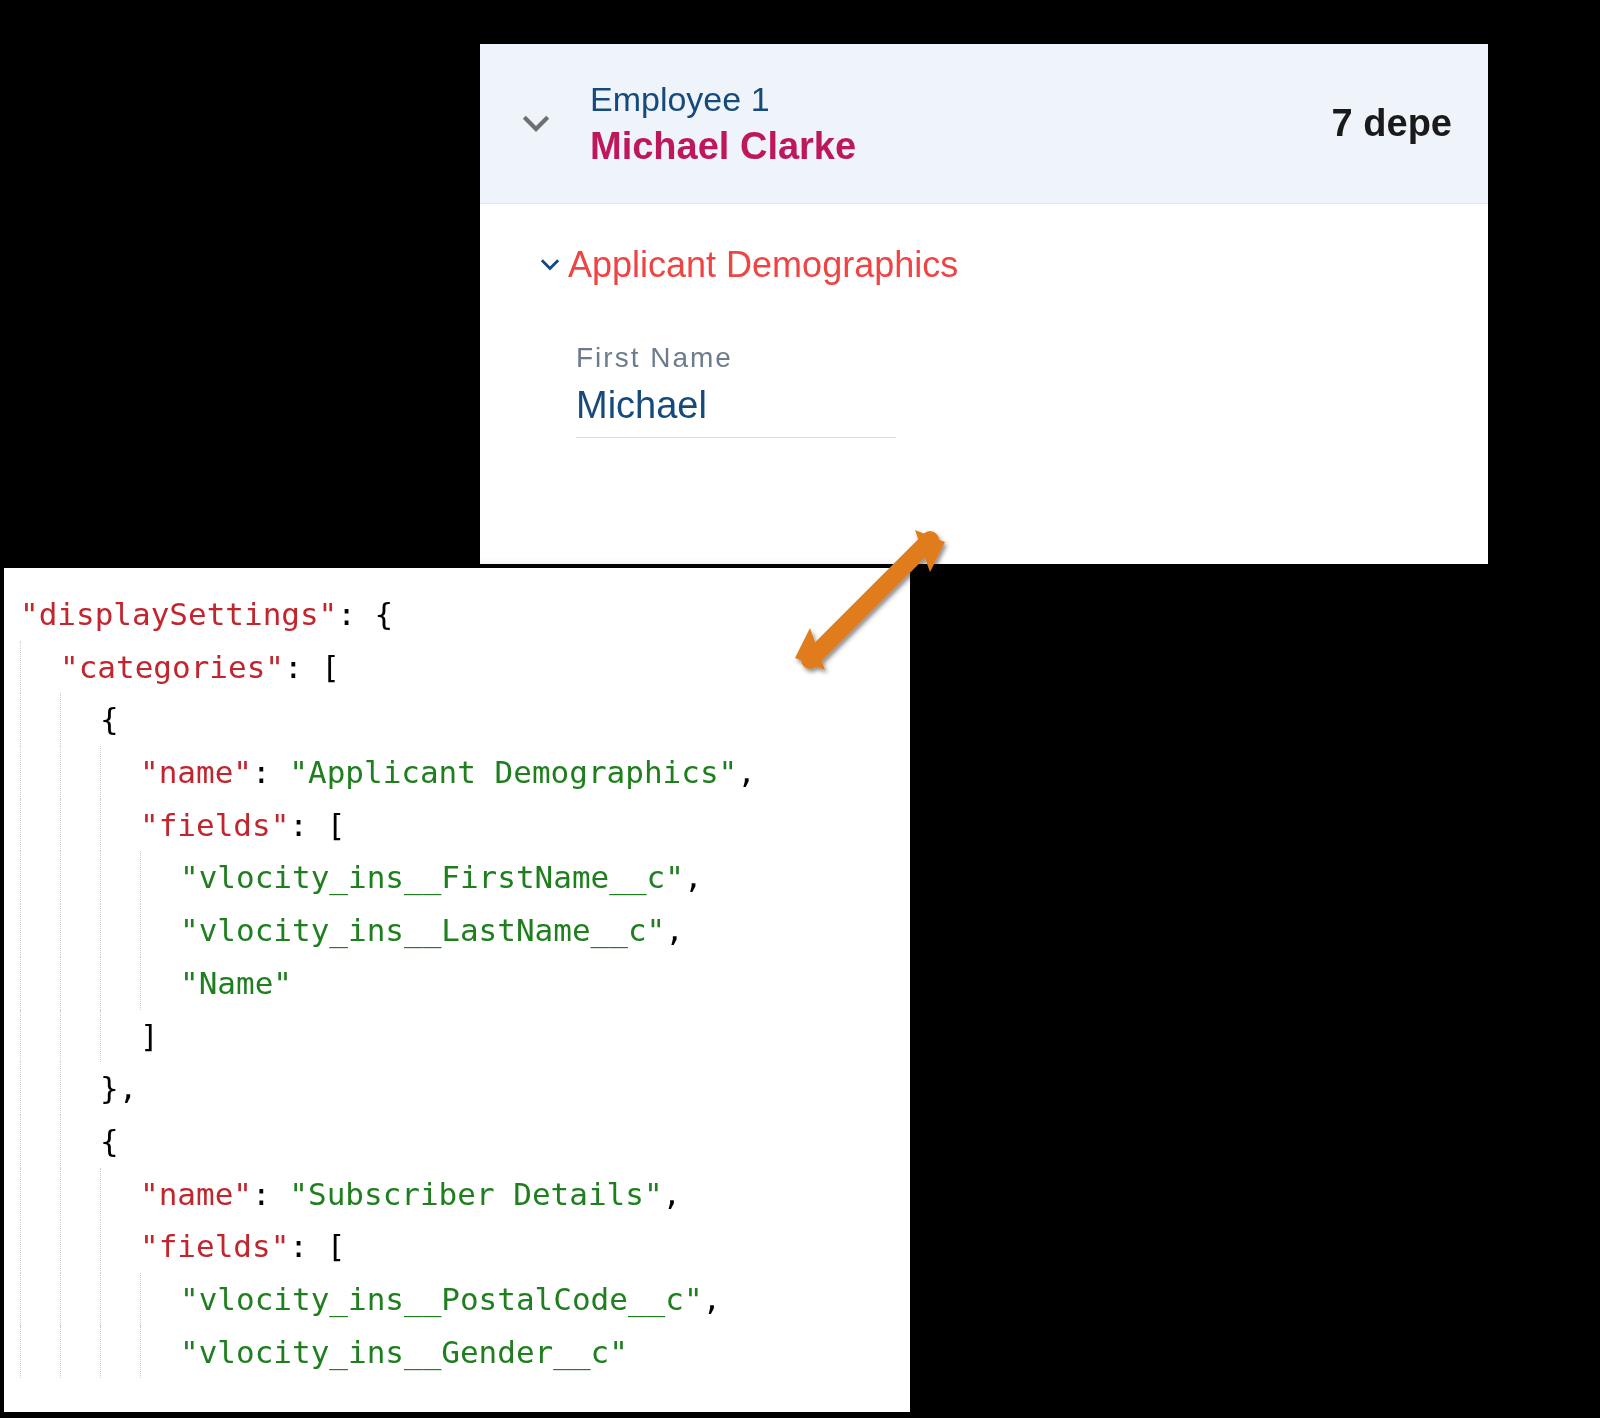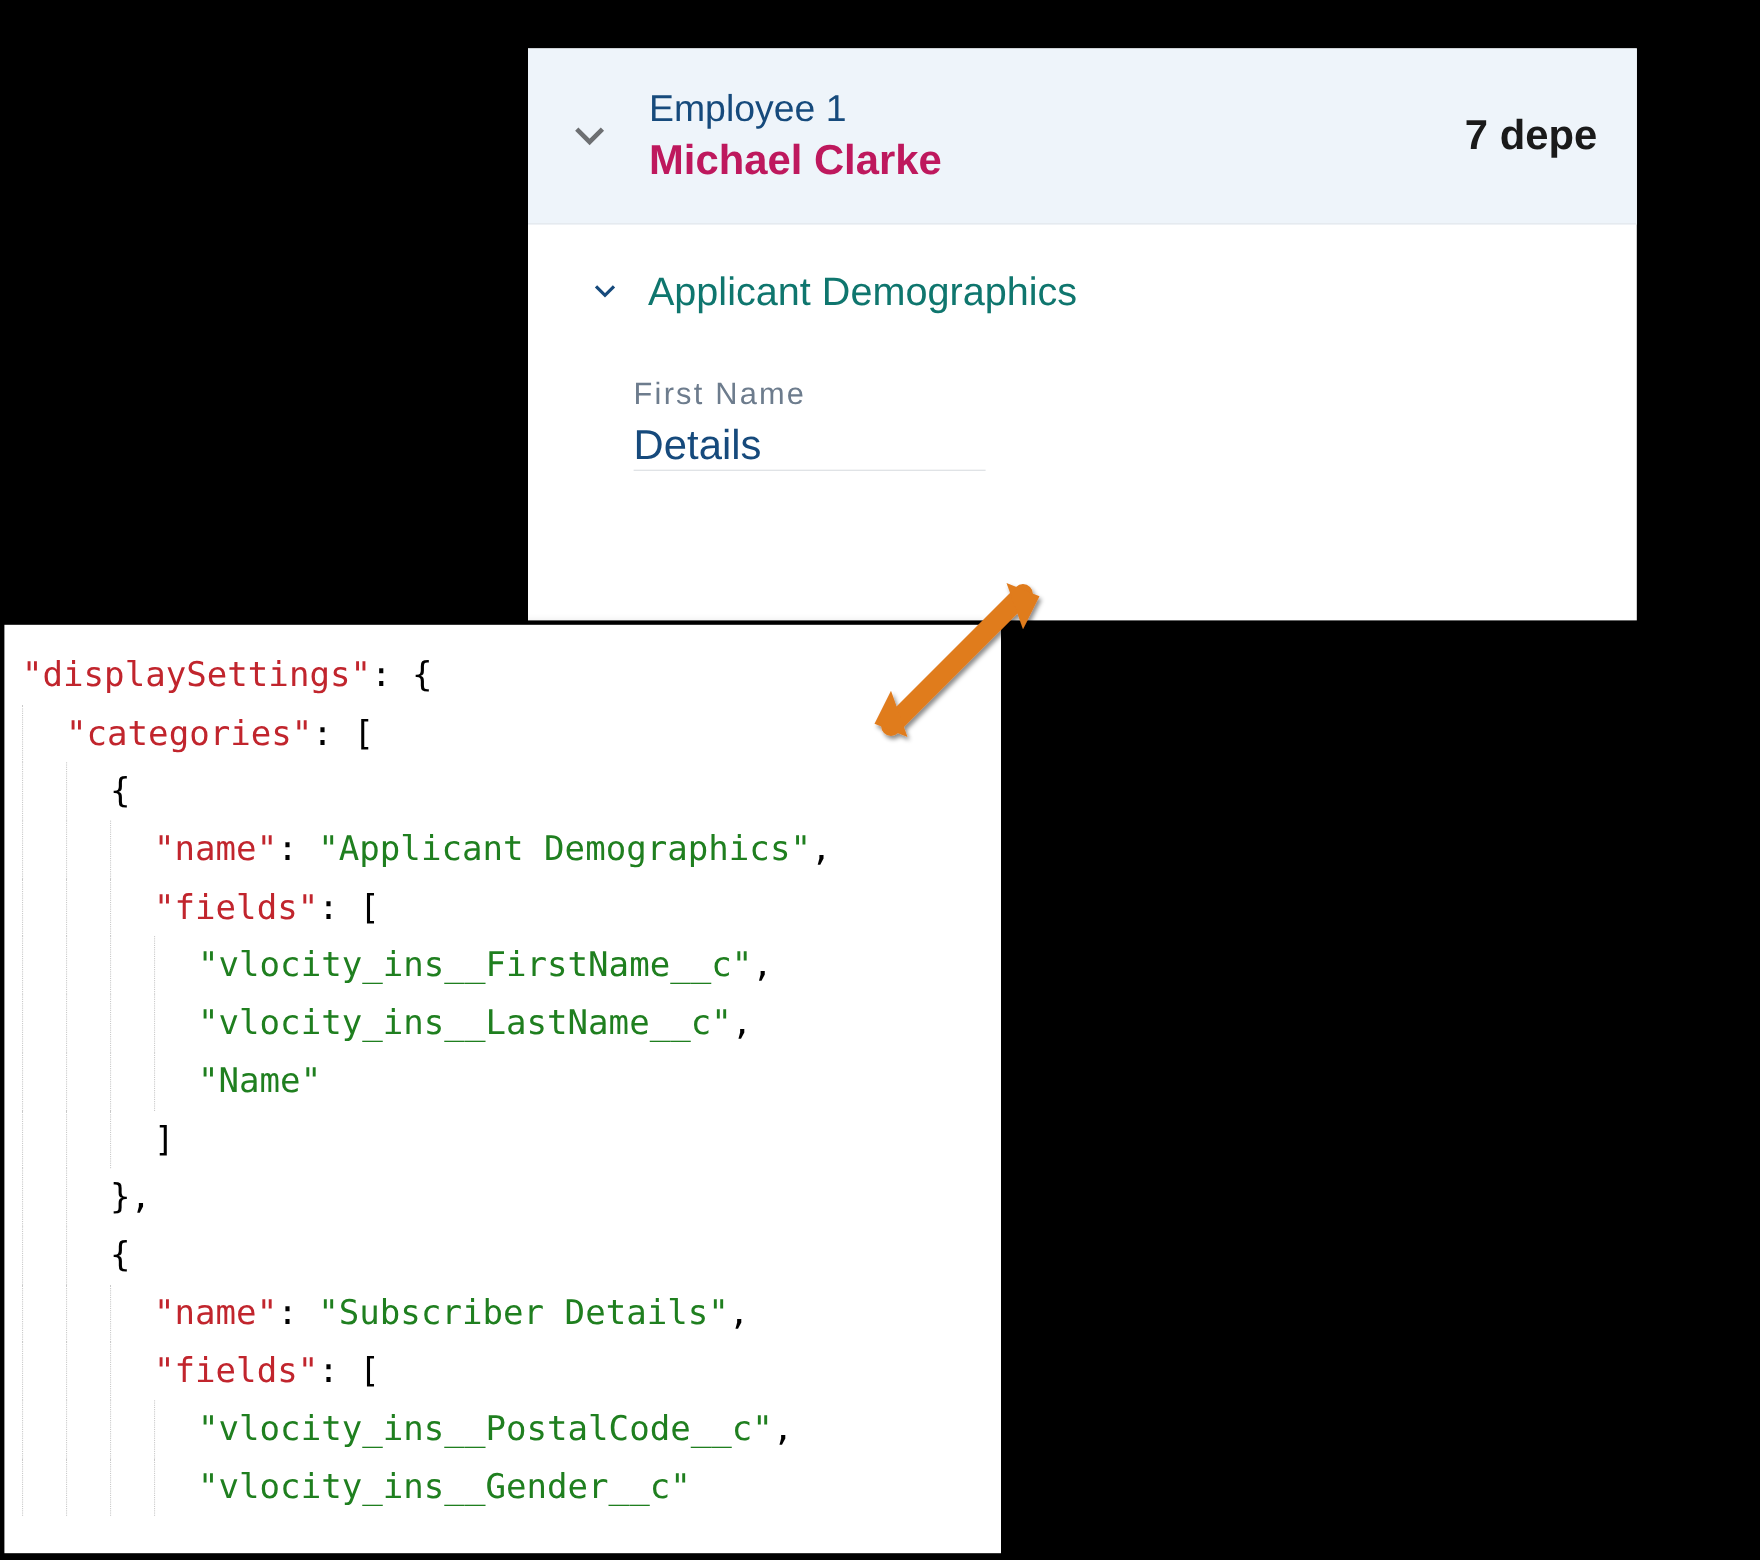--- a/index.html
+++ b/index.html
@@ -51,39 +51,39 @@
     font-weight: 700;
     white-space: nowrap;
   }
 
   .section {
     padding: 40px 56px 0 56px;
   }
   .sec-header {
     display: flex;
     align-items: center;
-    gap: 25px;
-    color: #0f766e;
+    gap: 4px;
+    color: #ef4444;
     font-size: 36px;
     font-weight: 400;
   }
   .sec-header .chev-small {
     width: 28px; height: 28px; color: #164a7c;
   }
 
   .fields-row {
     display: flex;
     gap: 80px;
     margin-top: 56px;
     padding-left: 40px;
   }
   .field {
     flex: 0 0 320px;
     border-bottom: 1px solid #d9dce0;
-    padding-bottom: 0;
+    padding-bottom: 10px;
   }
   .field .lbl {
     color: #6d7c8d;
     font-size: 28px;
     letter-spacing: 2px;
     margin-bottom: 10px;
   }
   .field .val {
     color: #164a7c;
     font-size: 38px;
@@ -138,21 +138,21 @@
     <div class="sec-header">
       <svg class="chev-small" viewBox="0 0 24 24">
         <path d="M5 8l7 7 7-7" fill="none" stroke="currentColor" stroke-width="2.5"></path>
       </svg>
       <span>Applicant Demographics</span>
     </div>
 
     <div class="fields-row">
       <div class="field">
         <div class="lbl">First Name</div>
-        <div class="val">Details</div>
+        <div class="val">Michael</div>
       </div>
     </div>
   </div>
 </div>
 
 <div class="code-panel" id="code-panel">
     <div class="code-line"><span class="k">"displaySettings"</span><span class="p">: {</span></div>
     <div class="code-line"><span class="guide" style="display:inline-block;width:40px;">&nbsp;</span><span class="k">"categories"</span><span class="p">: [</span></div>
     <div class="code-line"><span class="guide" style="display:inline-block;width:40px;">&nbsp;</span><span class="guide" style="display:inline-block;width:40px;">&nbsp;</span><span class="p">{</span></div>
     <div class="code-line"><span class="guide" style="display:inline-block;width:40px;">&nbsp;</span><span class="guide" style="display:inline-block;width:40px;">&nbsp;</span><span class="guide" style="display:inline-block;width:40px;">&nbsp;</span><span class="k">"name"</span><span class="p">: </span><span class="s">"Applicant Demographics"</span><span class="p">,</span></div>

